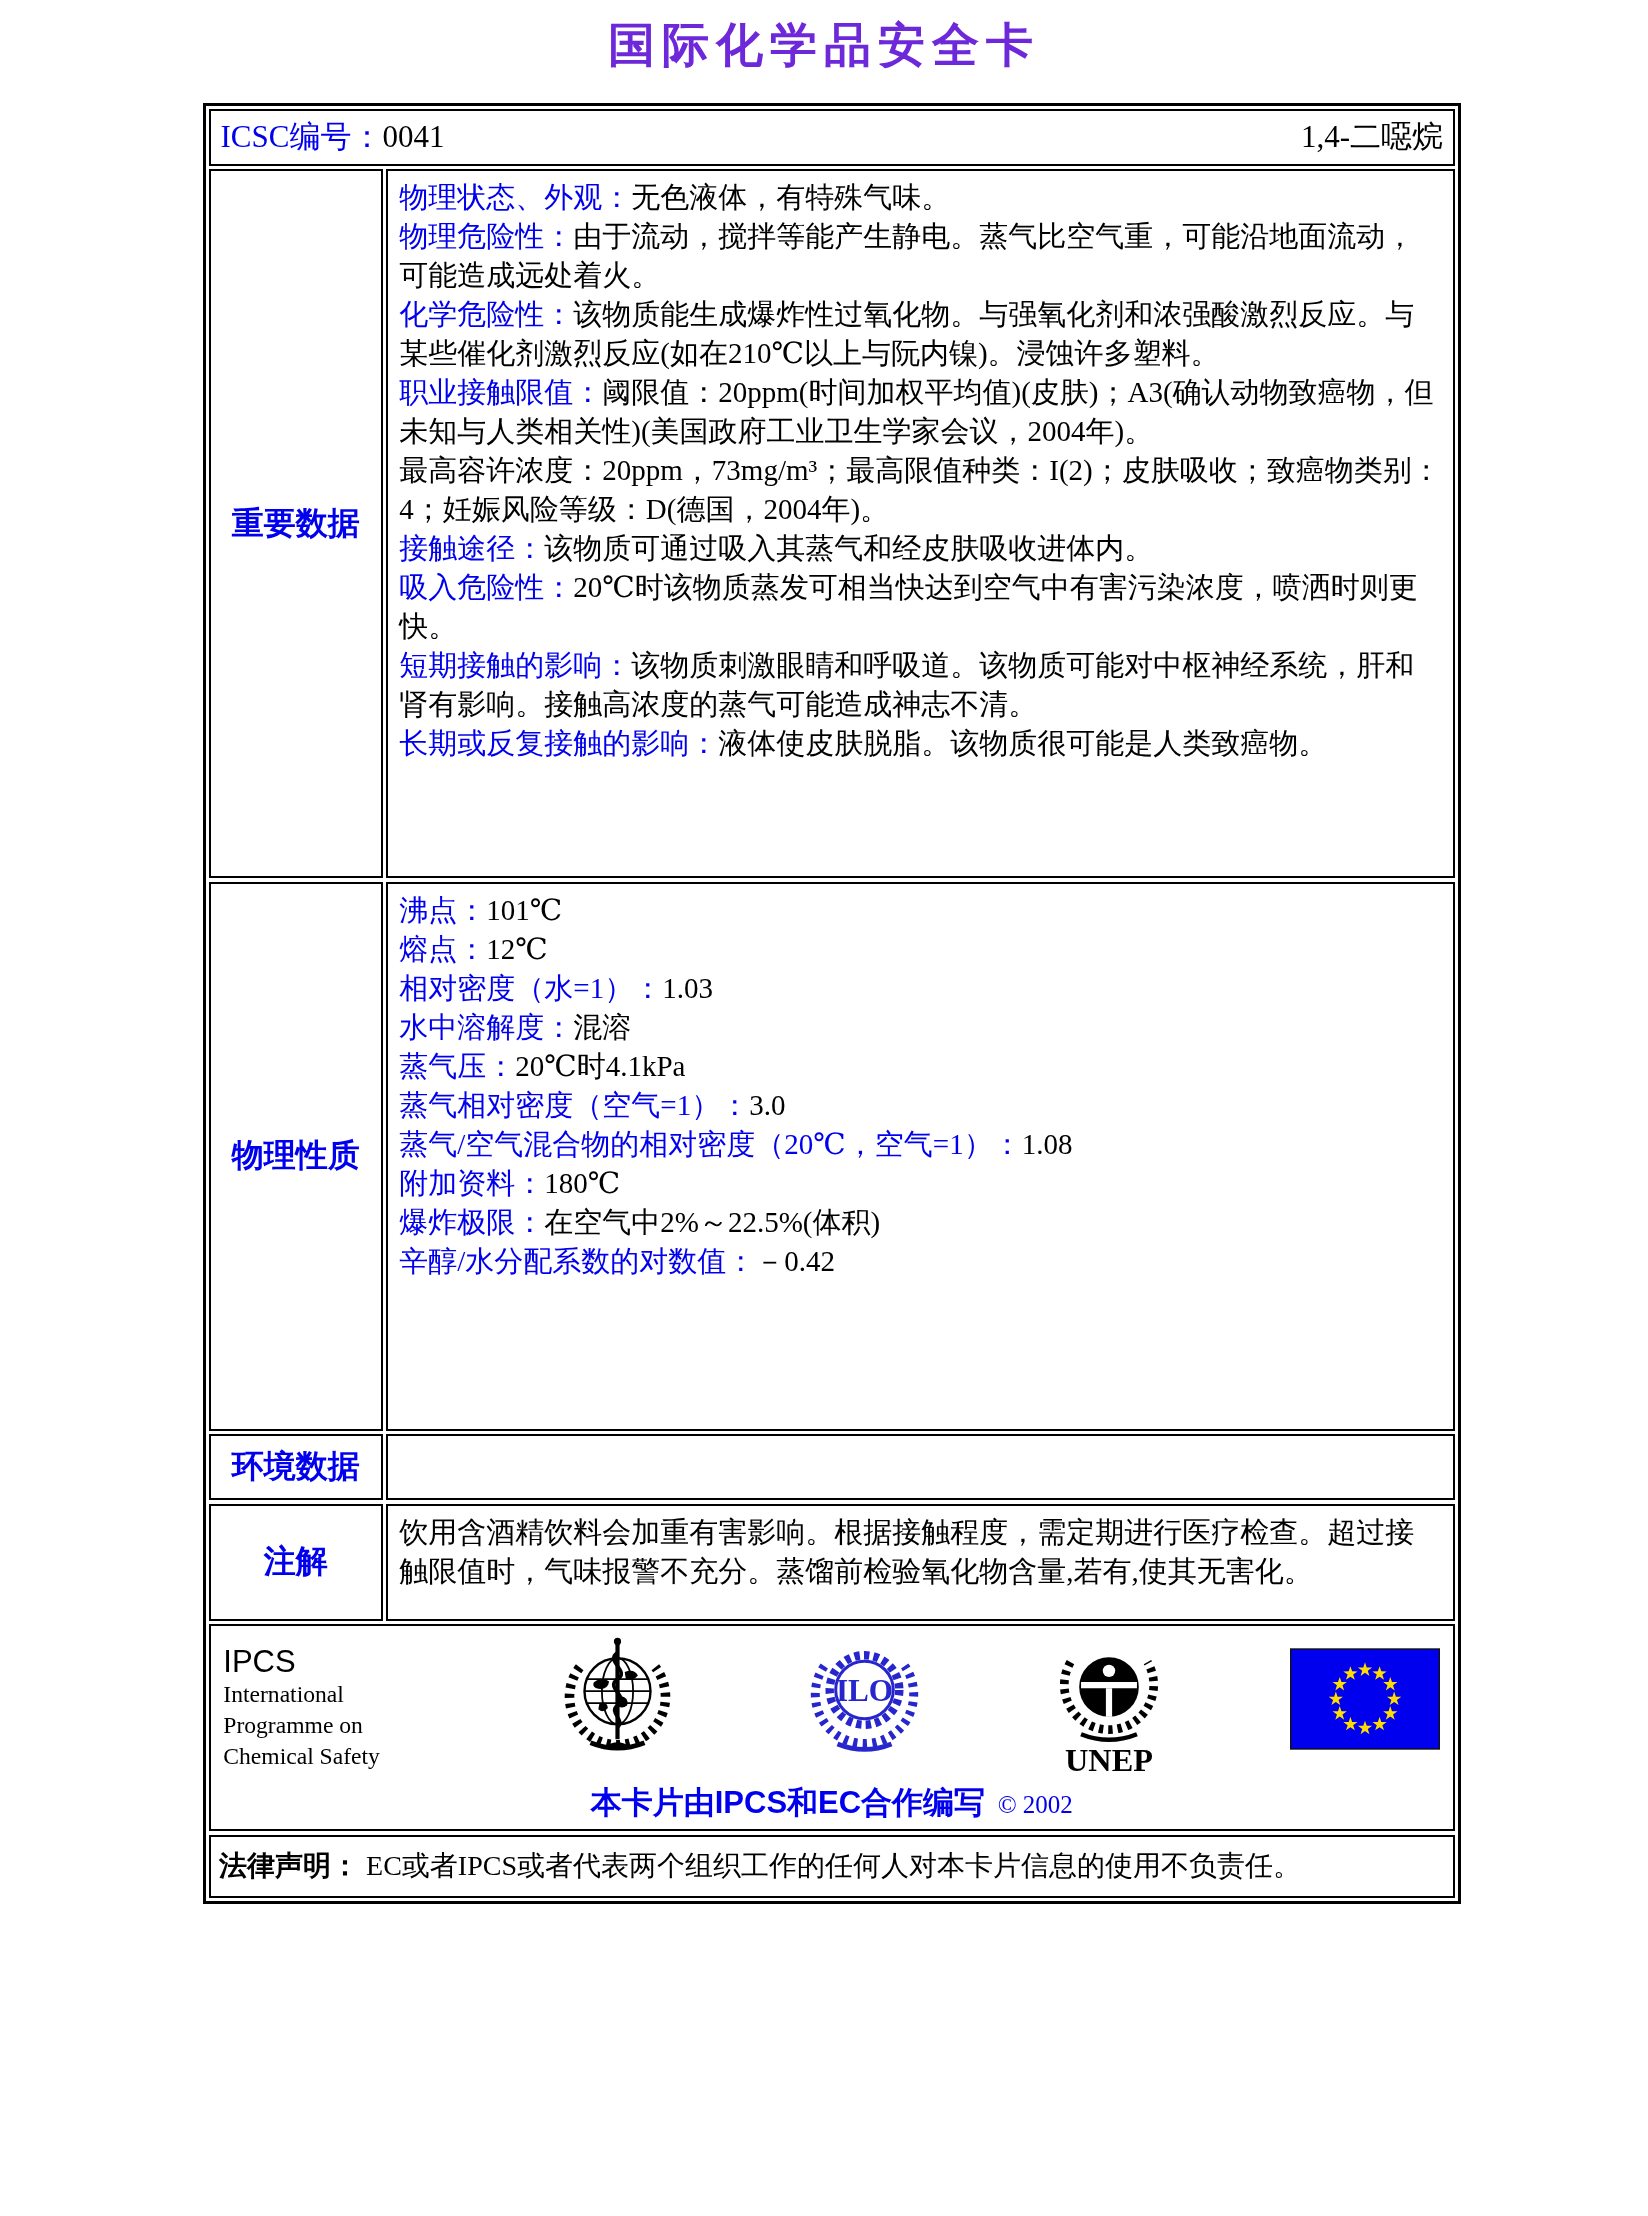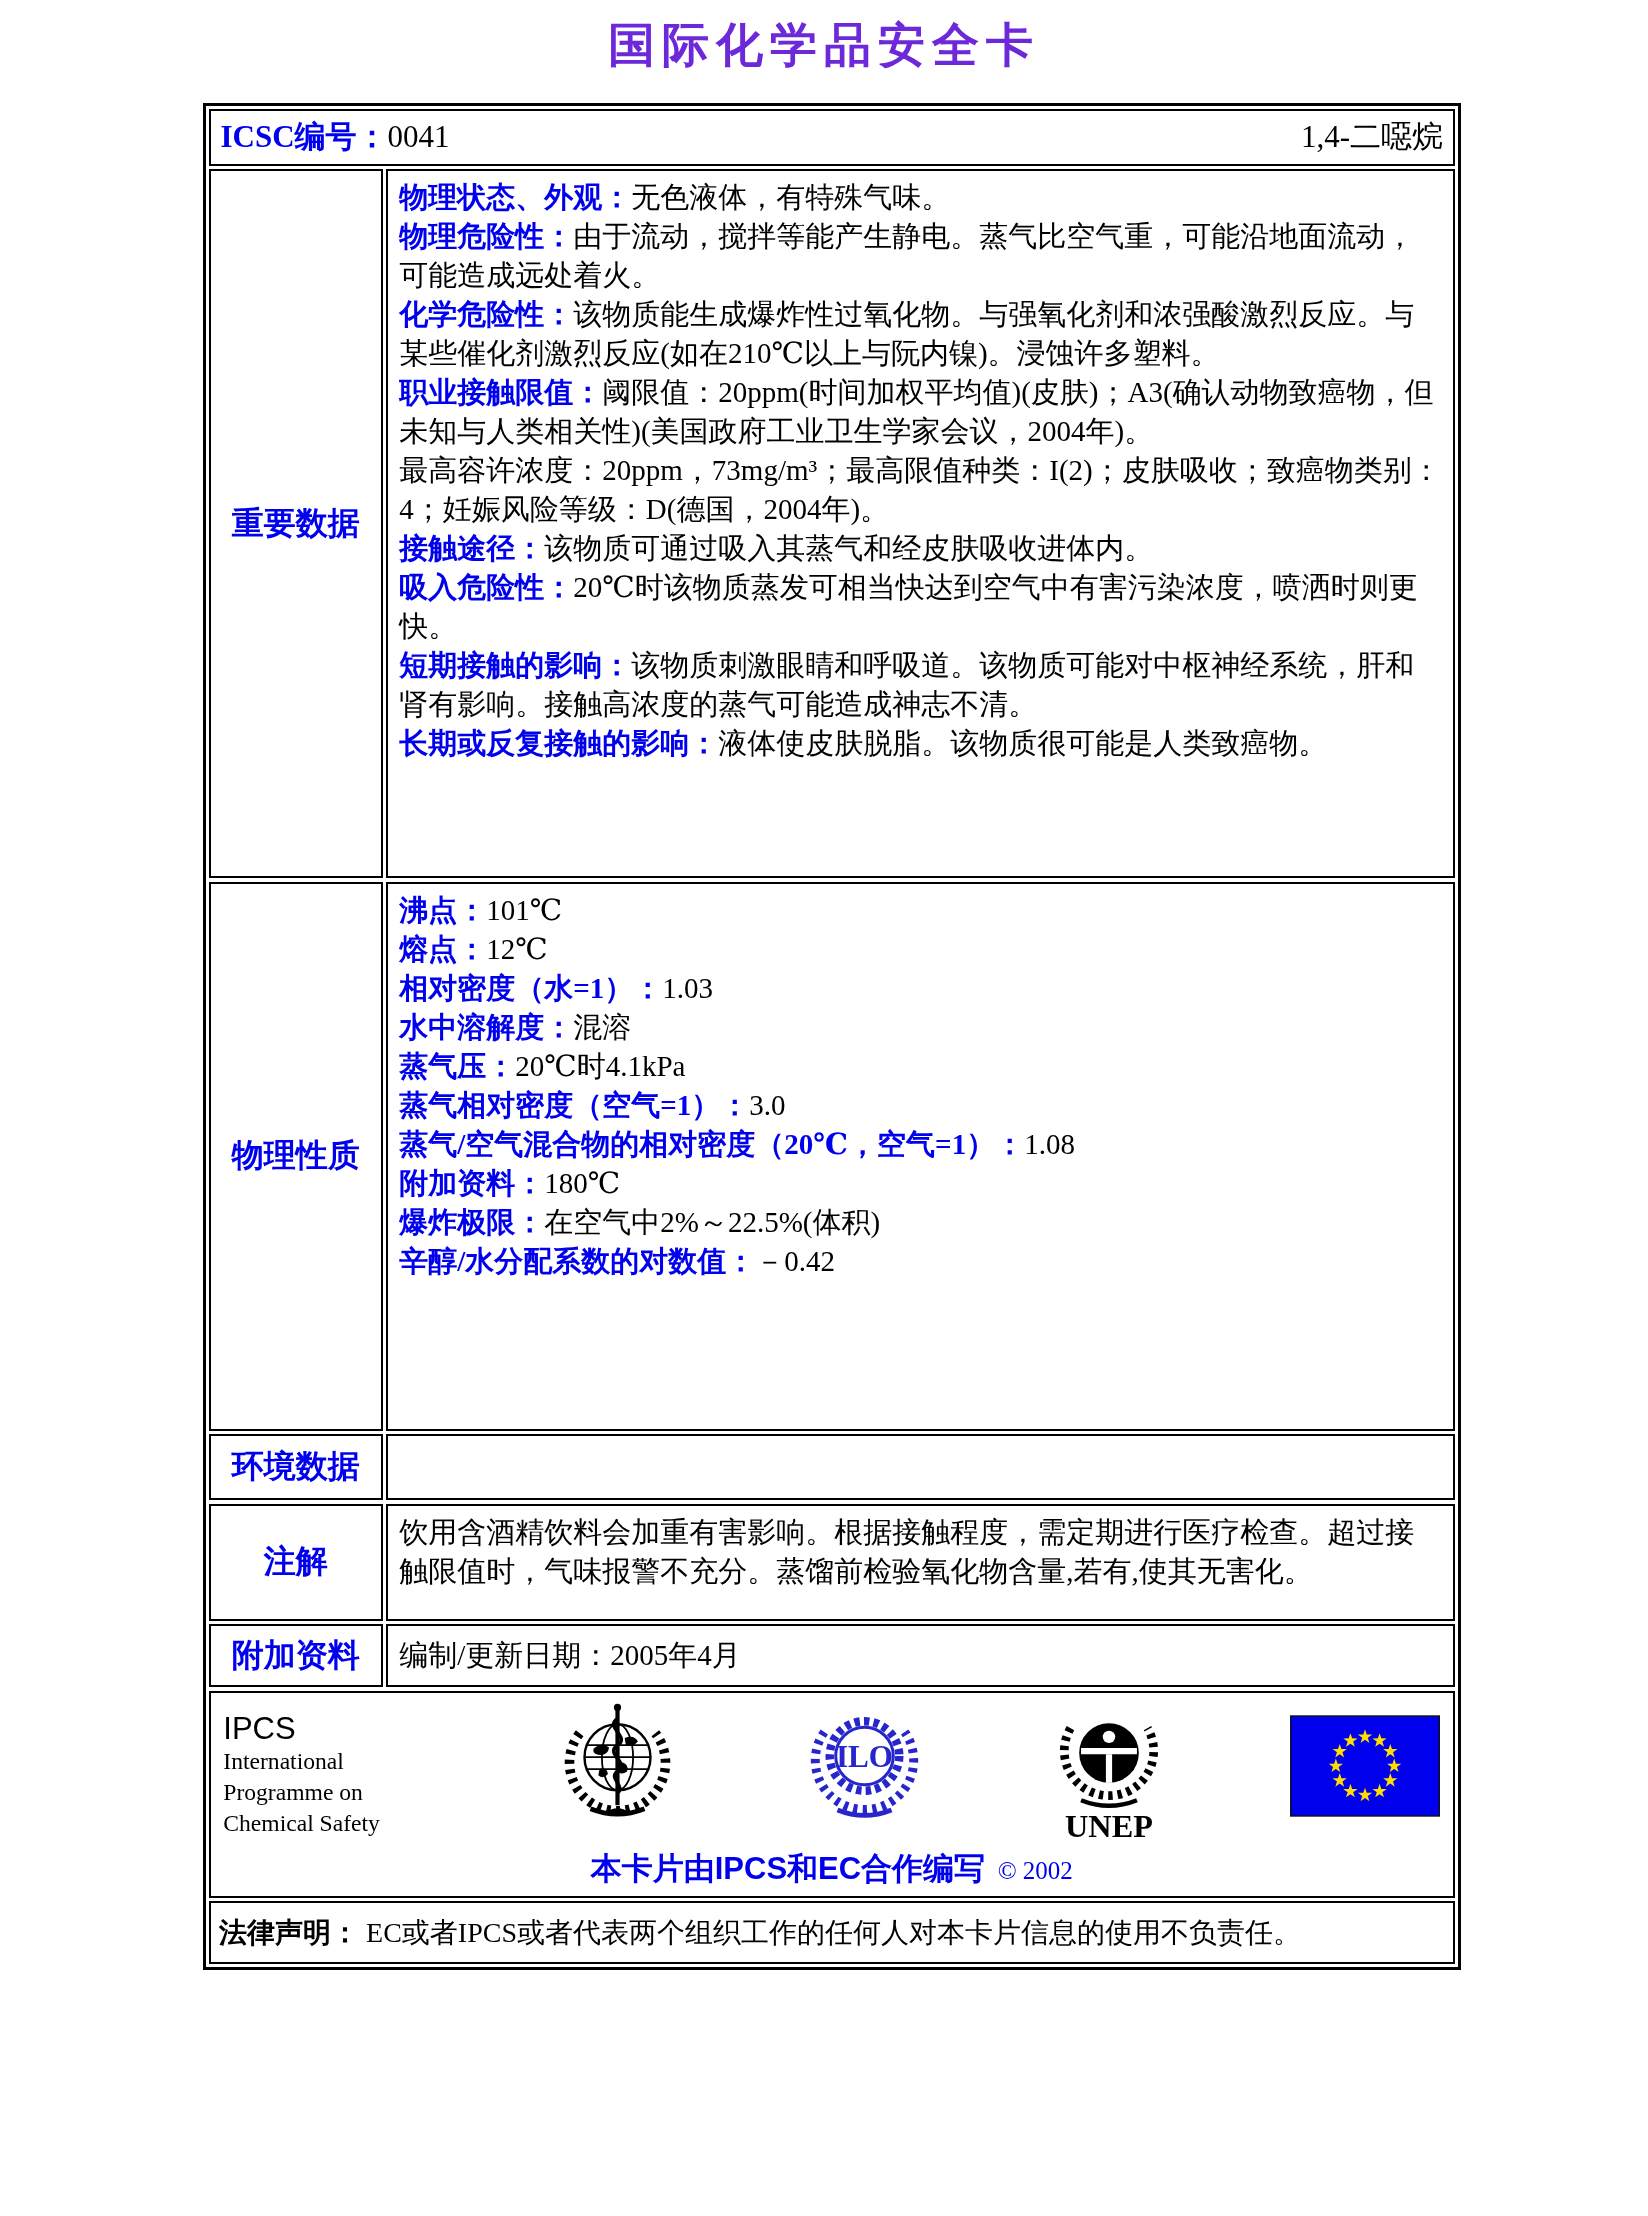--- a/index.html
+++ b/index.html
@@ -21,21 +21,21 @@
   .cell { border:2.1px solid #000; background:#fff; box-sizing:border-box; }
   .label-cell {
     flex:0 0 174px; display:flex; align-items:center; justify-content:center;
     text-align:center;
   }
   .section-label {
     color:#0000ee; font-weight:bold; font-size:32px;
     font-family:"Liberation Sans","DejaVu Sans",sans-serif;
   }
   .content-cell { flex:1 1 auto; padding:7px 11px; font-size:29px; line-height:39px; }
-  .lbl { color:#0000ee; font-weight:bold; }
+  .lbl { color:#0000ee; font-weight:normal; }
   .para { margin:0; }
   .prop-line { margin:0; }
   
   .header-cell {
     flex:1 1 auto; min-height:57px; display:flex; align-items:center;
     justify-content:space-between; padding:0 9.7px; font-size:31px;
   }
   .imp-cell  { min-height:709px; }
   .phys-cell { min-height:549px; }
   .env-cell  { min-height:66px; }
@@ -130,28 +130,20 @@
 
   <div class="row">
     <div class="cell label-cell">
       <span class="section-label">注解</span>
     </div>
     <div class="cell content-cell notes-cell">
       <p class="para">饮用含酒精饮料会加重有害影响。根据接触程度，需定期进行医疗检查。超过接触限值时，气味报警不充分。蒸馏前检验氧化物含量,若有,使其无害化。</p>
     </div>
   </div>
 
-  <div class="row">
-    <div class="cell label-cell">
-      <span class="section-label">附加资料</span>
-    </div>
-    <div class="cell content-cell addl-cell">
-      <span>编制/更新日期：2005年4月</span>
-    </div>
-  </div>
 
   <div class="row">
     <div class="cell footer-cell">
       <div class="logo-strip">
 
         <div class="ipcs-block">
           <div class="ipcs-title">IPCS</div>
           <div class="ipcs-line">International</div>
           <div class="ipcs-line">Programme on</div>
           <div class="ipcs-line">Chemical Safety</div>

